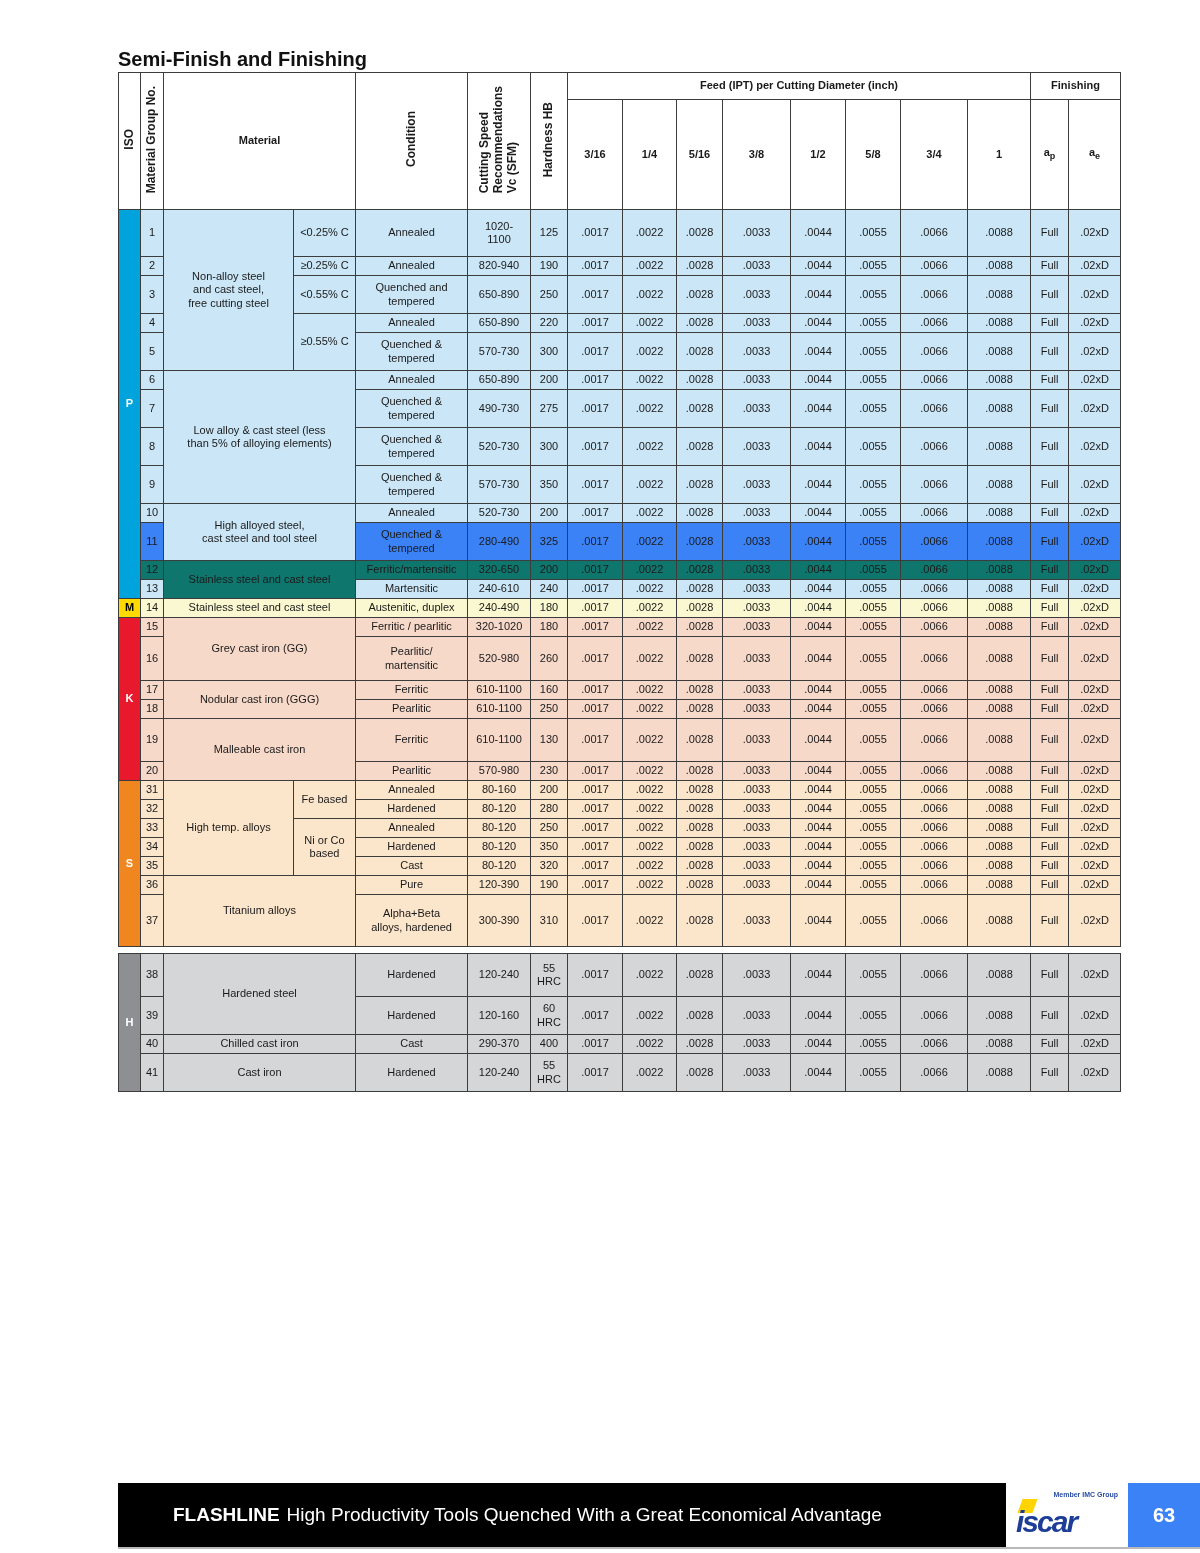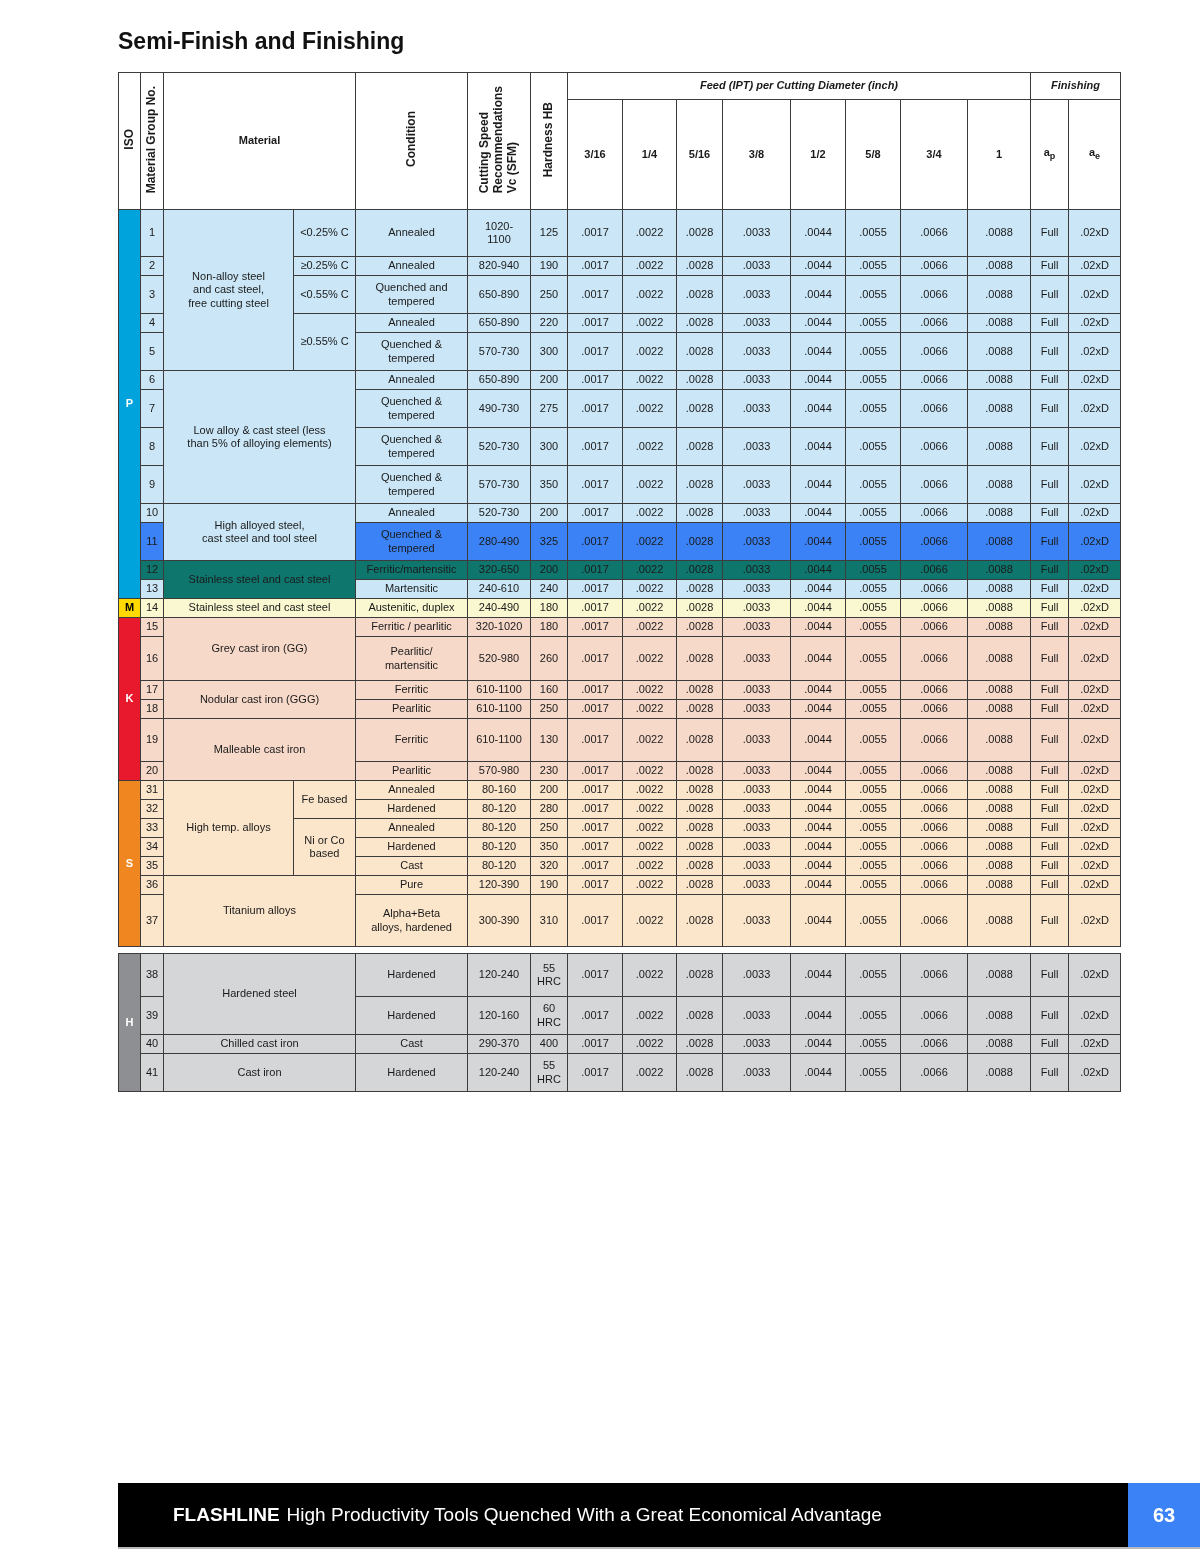--- a/index.html
+++ b/index.html
@@ -1,30 +1,30 @@
 <!DOCTYPE html>
 <html><head>
 <meta charset="utf-8">
 <style>
   html,body{margin:0;padding:0;}
   body{font-family:"Liberation Sans",sans-serif;background:#ffffff;}
   .page{position:relative;width:1200px;height:1553px;background:#fff;overflow:hidden;}
-  .title{position:absolute;left:118px;top:28px;font-size:23px;font-weight:bold;color:#111;}
+  .title{position:absolute;left:118px;top:48px;font-size:20px;font-weight:bold;color:#111;}
 
   table.data{position:absolute;left:118px;top:72px;border-collapse:collapse;table-layout:fixed;width:1002px;}
   table.data th, table.data td{
     border:1px solid #3c3c3c;padding:1px 2px;font-size:11px;color:#1a1a1a;
     text-align:center;vertical-align:middle;line-height:1.22;white-space:pre-line;overflow:hidden;
   }
   thead th{background:#fff;font-weight:bold;color:#000;}
   th.vcell{vertical-align:bottom;padding-bottom:4px;}
   .vlabel{display:inline-block;writing-mode:vertical-rl;transform:rotate(180deg);
           font-weight:bold;font-size:12px;line-height:1.15;white-space:pre-line;text-align:left;}
   th.material-h{vertical-align:bottom;font-size:12px;padding-bottom:3px;}
-  th.feed-span{font-size:12.5px;height:24px;font-style:italic;}
+  th.feed-span{font-size:12.5px;height:24px;}
   th.dia{vertical-align:bottom;font-size:12px;padding-bottom:3px;height:107px;}
   td.mat-name{text-align:left;padding-left:6px;}
   td.iso-band{font-weight:bold;font-size:13px;}
   tr.spacer td{border:none;background:#fff;height:6px;padding:0;}
   sub{font-size:9px;}
 
   .footer{position:absolute;left:118px;top:1483px;width:1082px;height:64px;display:flex;border-bottom:2px solid #b9b9bb;}
   .footer-bar{flex:1;background:#000;display:flex;align-items:center;color:#fff;font-size:19px;padding-left:55px;box-sizing:border-box;}
   .footer-bar b{margin-right:7px;}
   .logo-box{width:122px;background:#fff;position:relative;}
@@ -629,16 +629,23 @@
           <td>.02xD</td>
         </tr>
       </tbody>
   </table>
 
   <div class="footer">
     <div class="footer-bar">
       <b>FLASHLINE</b>
       <span>High Productivity Tools Quenched With a Great Economical Advantage</span>
     </div>
+    <div class="logo-box">
+      <div class="logo-tagline">Member IMC Group</div>
+      <div class="logo-mark">
+        <span class="logo-flame"></span>
+        <span class="logo-word">iscar</span>
+      </div>
+    </div>
     <div class="page-box">63</div>
   </div>
 
 </div>
 
 </body></html>

